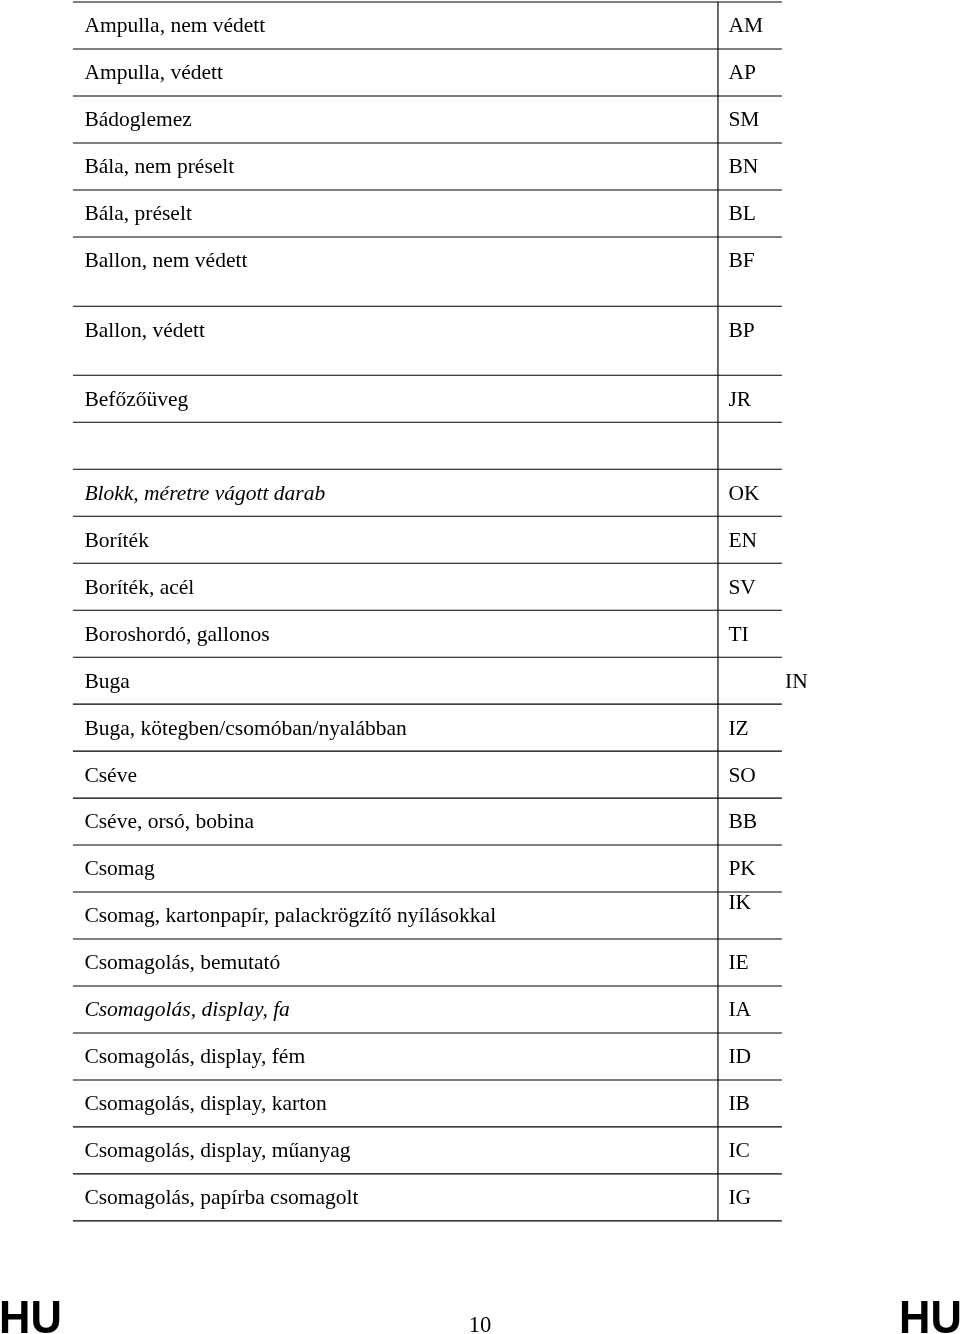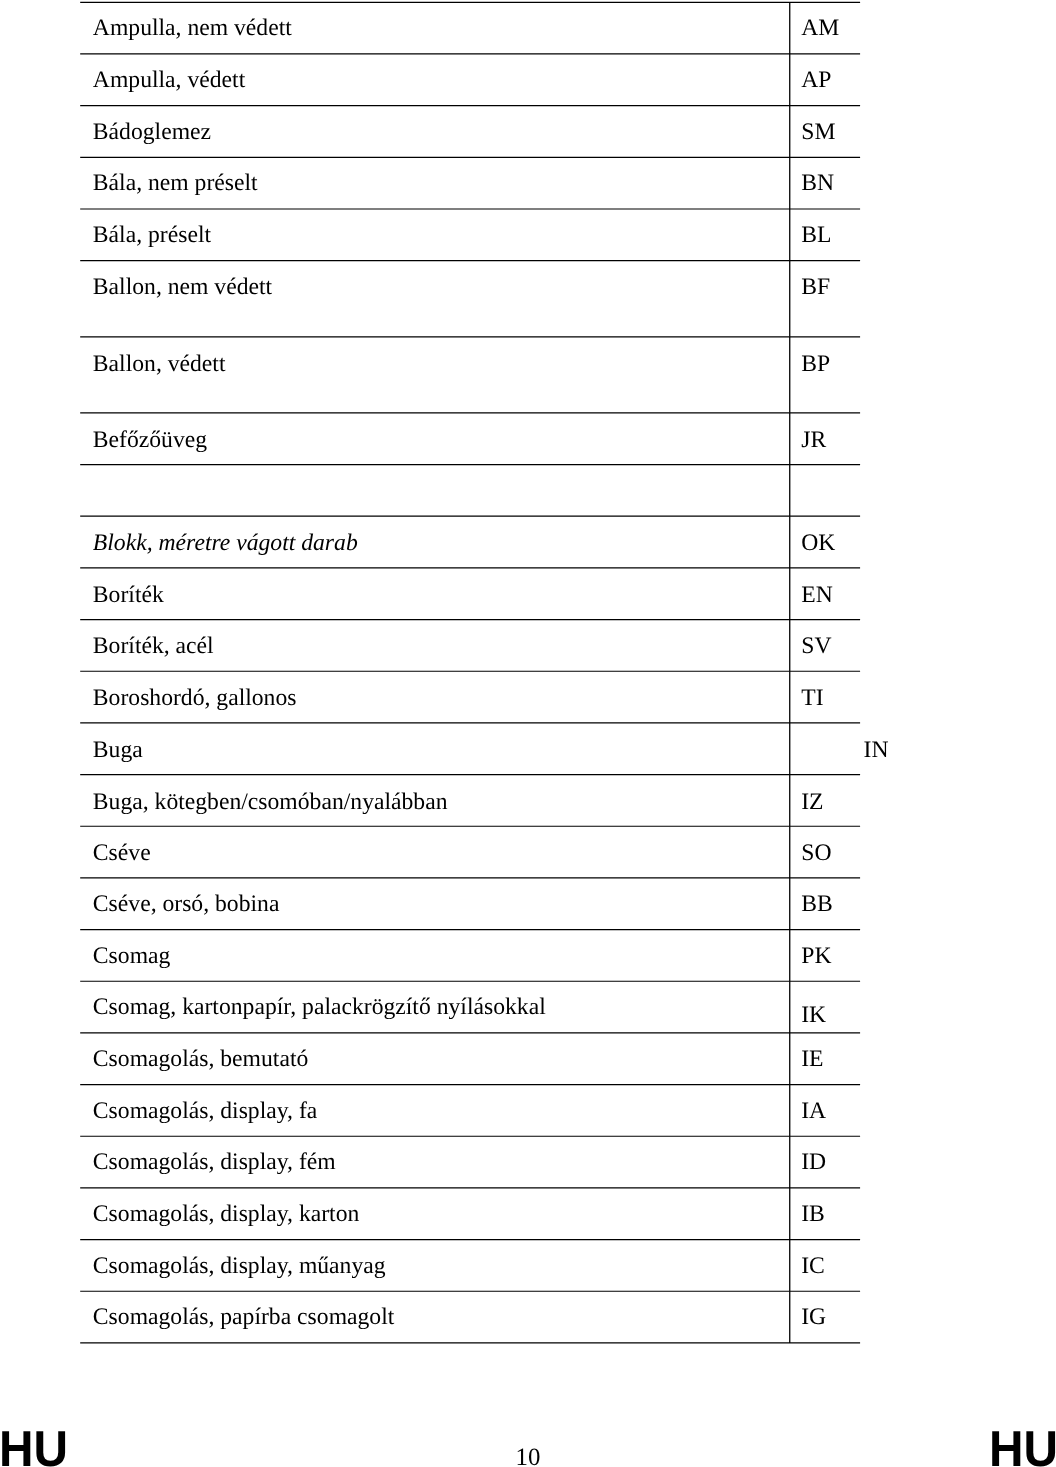--- a/index.html
+++ b/index.html
@@ -133,28 +133,28 @@
       <div class="row" style="top: 798.096px; height: 46.974px;">
         <div class="term" style="left: 84.4px; top: 13.4px;">Cséve, orsó, bobina</div>
         <div class="code" style="left: 728.4px; top: 13.4px;">BB</div>
       </div>
       <div class="row" style="top: 845.07px; height: 46.974px;">
         <div class="term" style="left: 84.4px; top: 13.4px;">Csomag</div>
         <div class="code" style="left: 728.4px; top: 13.4px;">PK</div>
       </div>
       <div class="row" style="top: 892.044px; height: 46.974px;">
         <div class="term" style="left: 84.4px; top: 13.4px;">Csomag, kartonpapír, palackrögzítő nyílásokkal</div>
-        <div class="code" style="left: 728.4px; top: 20px; text-align: center;">IK</div>
+        <div class="code" style="left: 728.4px; top: 0; text-align: center;">IK</div>
       </div>
       <div class="row" style="top: 939.018px; height: 46.974px; border-radius: 21px;">
         <div class="term" style="left: 84.4px; top: 13.4px;">Csomagolás, bemutató</div>
         <div class="code" style="left: 728.4px; top: 13.4px;">IE</div>
       </div>
       <div class="row" style="top: 985.992px; height: 46.974px;">
-        <div class="term" style="left: 84.4px; top: 13.4px;">Csomagolás, display, fa</div>
+        <div class="term" style="left: 84.4px; top: 13.4px; font-style: italic;">Csomagolás, display, fa</div>
         <div class="code" style="left: 728.4px; top: 13.4px;">IA</div>
       </div>
       <div class="row" style="top: 1032.97px; height: 46.974px;">
         <div class="term" style="left: 84.4px; top: 13.4px;">Csomagolás, display, fém</div>
         <div class="code" style="left: 728.4px; top: 13.4px;">ID</div>
       </div>
       <div class="row" style="top: 1079.94px; height: 46.974px;">
         <div class="term" style="left: 84.4px; top: 13.4px;">Csomagolás, display, karton</div>
         <div class="code" style="left: 728.4px; top: 13.4px;">IB</div>
       </div>

